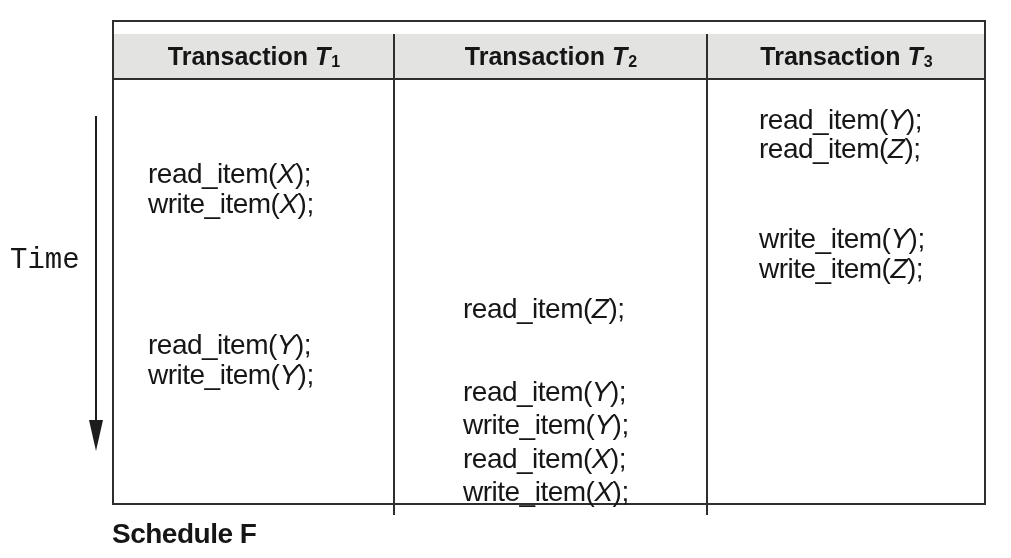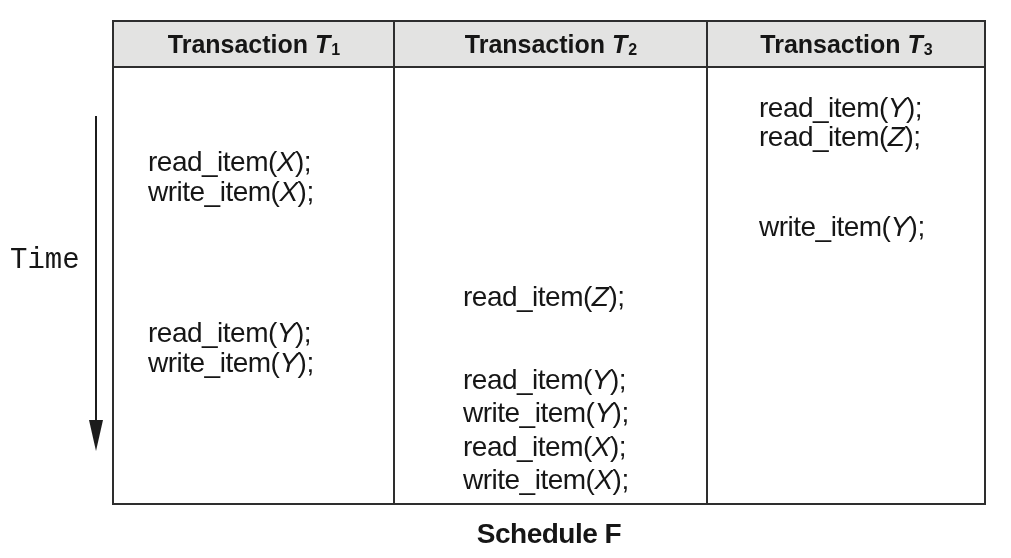--- a/index.html
+++ b/index.html
@@ -27,20 +27,21 @@
   .sched-table{
     position:absolute;left:112px;top:20px;
     width:870px;height:481px;
     border:2px solid var(--border);
     background:var(--bg);
   }
   .thead{
     display:flex;height:44px;
     background:var(--header-bg);
     border-bottom:2px solid var(--border);
+    margin-top:12px;
   }
   .hcell{
     display:flex;align-items:center;justify-content:center;
     font-weight:bold;font-size:25px;white-space:nowrap;
   }
   .hcell i{font-style:italic;}
   .hcell sub{font-size:16px;font-weight:bold;vertical-align:baseline;position:relative;top:6px;left:1px;}
   .tbody{display:flex;height:435px;}
   .bcol{position:relative;height:100%;}
   .w0{width:279px;}
@@ -53,21 +54,21 @@
     letter-spacing:-0.5px;
   }
   .op i{font-style:italic;}
   .bcol[data-col="0"] .op{left:34px;}
   .bcol[data-col="1"] .op{left:68px;}
   .bcol[data-col="2"] .op{left:51px;}
 
   
   .caption{
     position:absolute;left:112px;top:519px;width:874px;
-    text-align:center;font-weight:bold;font-size:28px;line-height:30px;
+    text-align:left;font-weight:bold;font-size:28px;line-height:30px;
     letter-spacing:-0.5px;
   }
 </style>
 </head>
 <body>
 
 <div class="stage">
 
   <div class="time-label">Time</div>
 
@@ -93,19 +94,20 @@
           <div class="op" style="top: 215px;">read_item(<i>Z</i>);</div>
           <div class="op" style="top: 298px;">read_item(<i>Y</i>);</div>
           <div class="op" style="top: 331px;">write_item(<i>Y</i>);</div>
           <div class="op" style="top: 365px;">read_item(<i>X</i>);</div>
           <div class="op" style="top: 398px;">write_item(<i>X</i>);</div>
         </div>
         <div class="bcol w2" data-col="2">
           <div class="op" style="top: 26px;">read_item(<i>Y</i>);</div>
           <div class="op" style="top: 55px;">read_item(<i>Z</i>);</div>
           <div class="op" style="top: 145px;">write_item(<i>Y</i>);</div>
+          <div class="op" style="top: 175px;">write_item(<i>Z</i>);</div>
         </div>
       </div>
   </div>
 
   <div class="caption">Schedule F</div>
 
 </div>
 
 </body></html>

